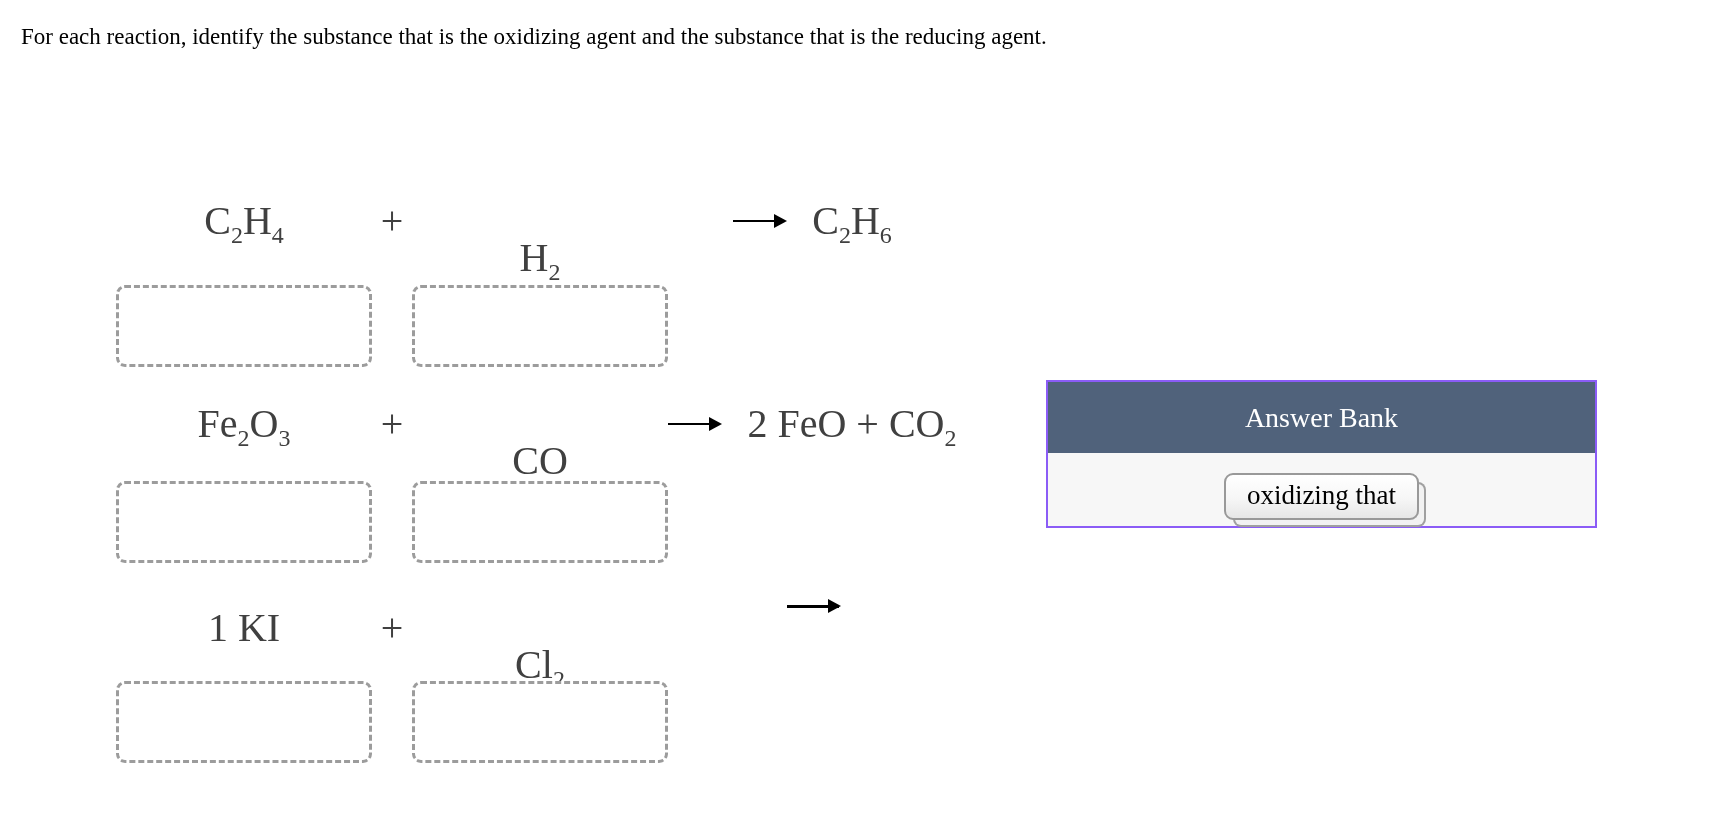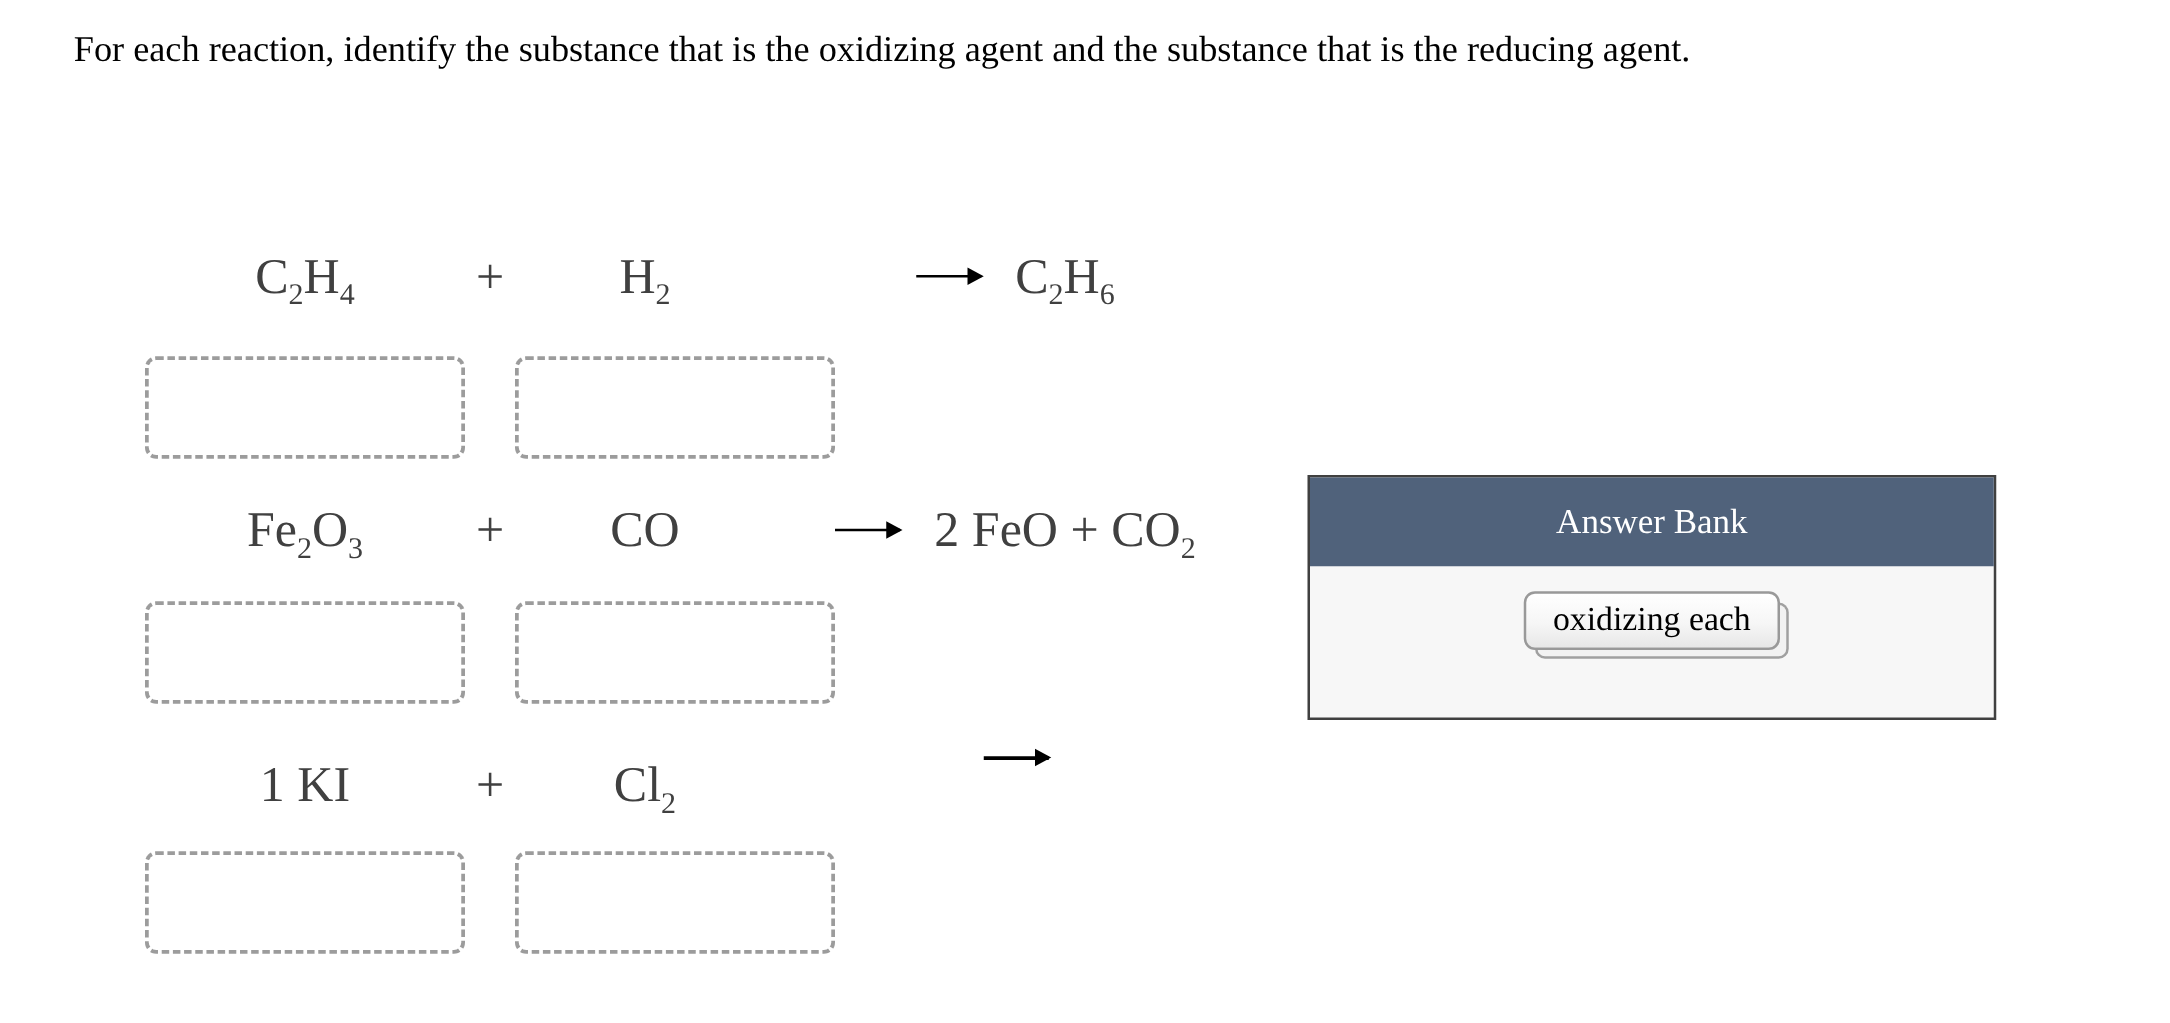--- a/index.html
+++ b/index.html
@@ -14,44 +14,43 @@
     height: 818px;
     background: #ffffff;
     overflow: hidden;
   }
 
   
   .page-title {
     position: absolute;
     left: 21px;
     top: 24px;
-    font-size: 29px;
+    font-size: 23px;
     color: #000000;
     white-space: nowrap;
-    margin-left: 38px;
   }
 
   
   .reaction { position: absolute; left: 0; top: 0; width: 100%; height: 0; }
   .reaction:nth-of-type(1) { --fy: 198px; --by: 285px; }
   .reaction:nth-of-type(2) { --fy: 401px; --by: 481px; }
   .reaction:nth-of-type(3) { --fy: 605px; --by: 681px; }
 
   .cell {
     position: absolute;
     top: var(--fy);
     font-size: 40px;
     line-height: 46px;
     color: #404040;
     text-align: center;
     white-space: nowrap;
   }
   .c1 { left: 116px; width: 256px; }
   .c2 { left: 372px; width: 40px;  }
-  .c3 { left: 388px; width: 256px; }
+  .c3 { left: 412px; width: 256px; margin-top: 37px; }
   .c4 {
     left: 655px; width: 315px;
     display: flex; align-items: center; justify-content: center;
     gap: 27px; text-align: left;
   }
   .formula sub {
     font-size: 24px;
     line-height: 0;
     vertical-align: -9px;
   }
@@ -87,23 +86,23 @@
     background: #ffffff;
     cursor: pointer;
   }
   .dz1 { left: 116px; }
   .dz2 { left: 412px; }
 
   
   .answer-bank {
     position: absolute;
     left: 1046px; top: 380px;
-    width: 551px; height: 196px;
+    width: 551px; height: 148px;
     box-sizing: border-box;
-    border: 2px solid #404040;
+    border: 2px solid #8b5cf6;
     background: #f7f7f7;
   }
   .ab-header {
     height: 71px;
     background: #50627b;
     color: #ffffff;
     font-size: 28px;
     display: flex;
     align-items: center;
     justify-content: center;
@@ -169,17 +168,17 @@
       <div class="dropzone dz1"></div>
       <div class="dropzone dz2"></div>
     </div>
   </div>
 
   <div class="answer-bank">
     <div class="ab-header">
       <span>Answer Bank</span>
     </div>
     <div class="ab-body">
-      <div class="chip">oxidizing each</div>
+      <div class="chip">oxidizing that</div>
     </div>
   </div>
 
 </div>
 
 </body></html>

